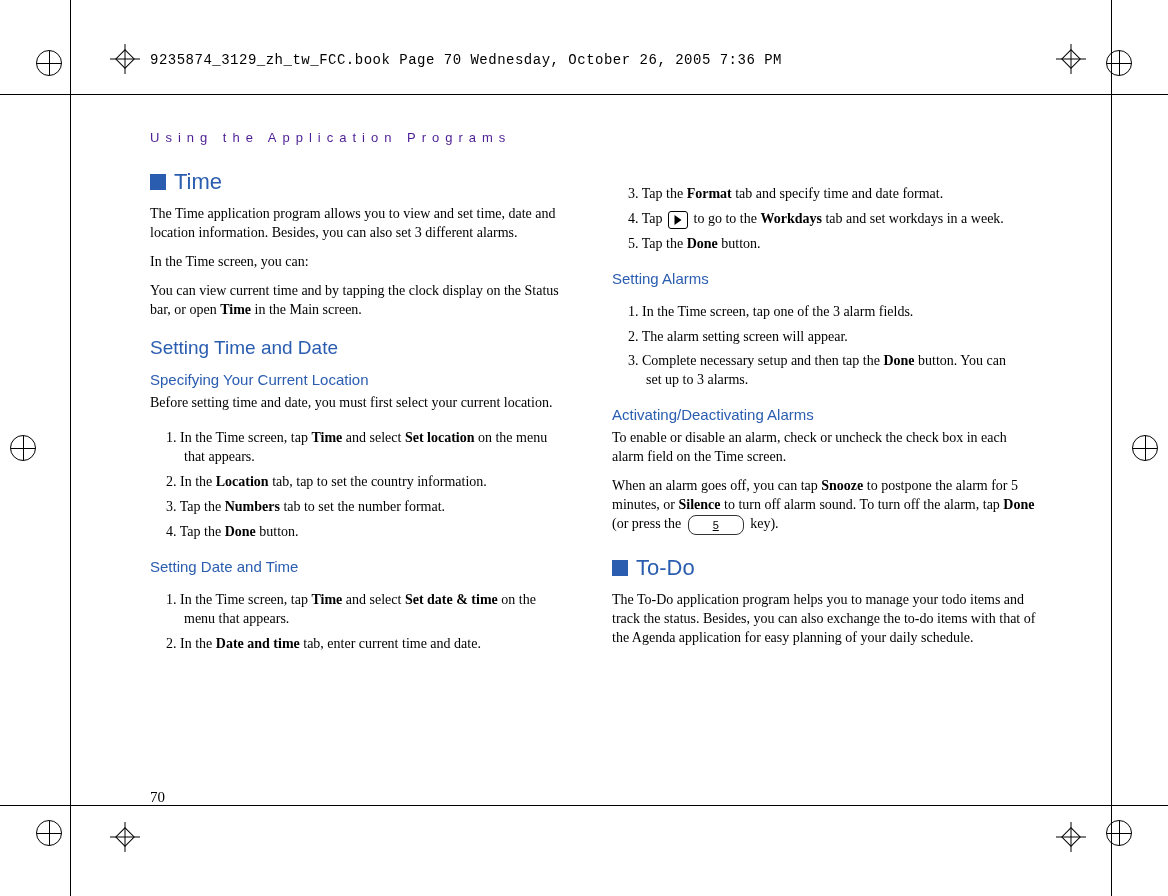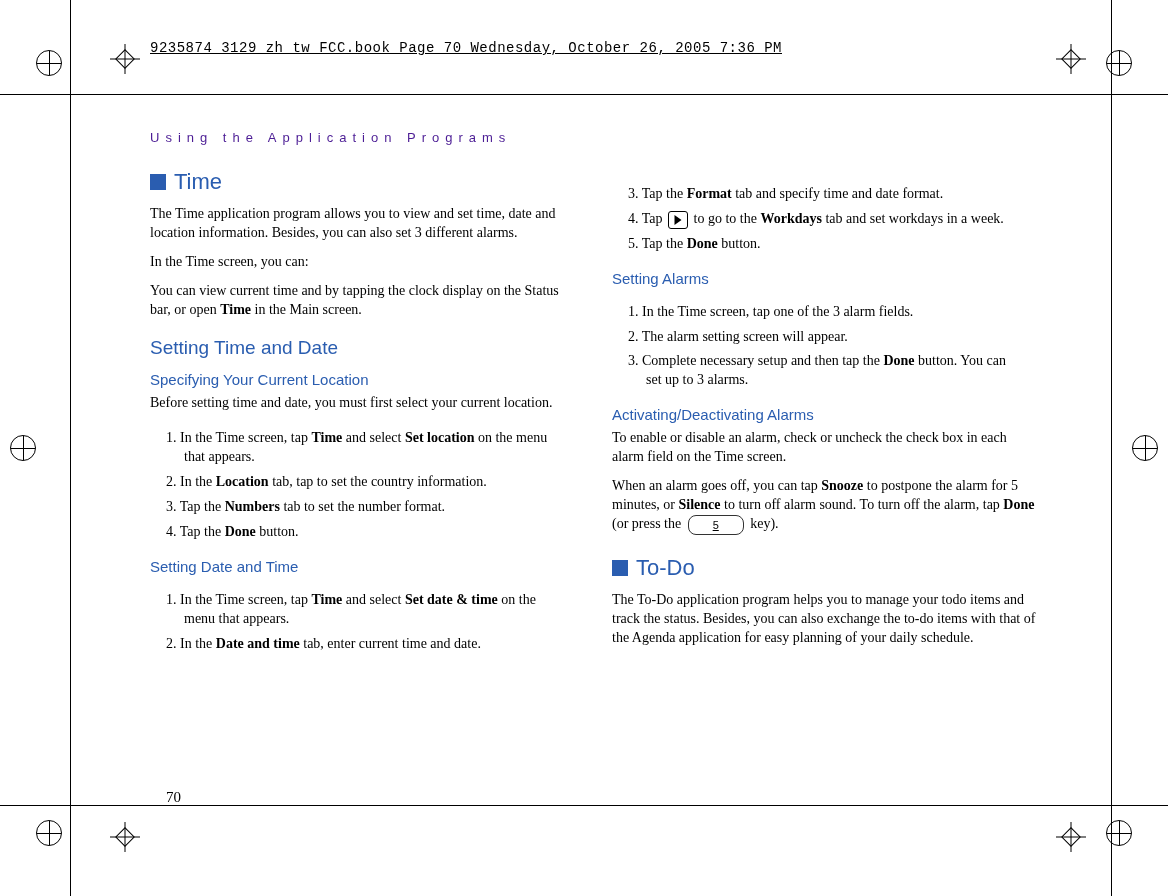--- a/index.html
+++ b/index.html
@@ -42,23 +42,23 @@
     }
     .cross::before { left:50%; top:0; width:1px; height:100%; transform:translateX(-50%);}
     .cross::after  { top:50%; left:0; height:1px; width:100%; transform:translateY(-50%);}
     .cross .inner { position:absolute; top:50%; left:50%; width:14px; height:14px; border:1px solid #000; transform:translate(-50%,-50%) rotate(45deg);}
     .c-top-l { top:44px; left:110px; }
     .c-top-r { top:44px; right:82px; }
     .c-bot-l { bottom:44px; left:110px; }
     .c-bot-r { bottom:44px; right:82px; }
     
     .book-header {
-      position:absolute; top:40px; left:150px;
+      position:absolute; top:52px; left:150px;
       font-family: "Courier New", monospace;
-      font-size: 14px; letter-spacing: .5px; text-decoration: underline;
+      font-size: 14px; letter-spacing: .5px;
     }
     .hr-top { position:absolute; top:94px; left:0; right:0; height:1px; background:#000; }
     .hr-bot { position:absolute; bottom:90px; left:0; right:0; height:1px; background:#000; }
     .vr-left { position:absolute; left:70px; top:0; bottom:0; width:1px; background:#000; }
     .vr-right{ position:absolute; right:56px; top:0; bottom:0; width:1px; background:#000; }
     
     .page {
       position:absolute;
       top:130px; left:150px; right:130px; bottom:90px;
     }
@@ -91,21 +91,21 @@
     }
     h3.subsub {
       font-family: Arial, Helvetica, sans-serif;
       color:#2a5db0; font-size: 15px; font-weight:400;
       margin: 12px 0 6px 0;
     }
     ol.steps { list-style:none; padding:0; margin:16px; }
     ol.steps li { margin-bottom:6px; padding-left:18px; text-indent:-18px; line-height:1.35; }
     b { font-weight: 700; }
     .page-num {
-      position:absolute; left:16px; bottom:0; font-size:15px;
+      position:absolute; left:0; bottom:0; font-size:15px;
     }
     
     .icon-box {
       display:inline-block; vertical-align:middle;
       border:1px solid #000; border-radius:3px;
       width:20px; height:18px; position:relative; margin:0 2px;
       background:#fff;
     }
     .tri-right {
       position:absolute; top:50%; left:50%;

